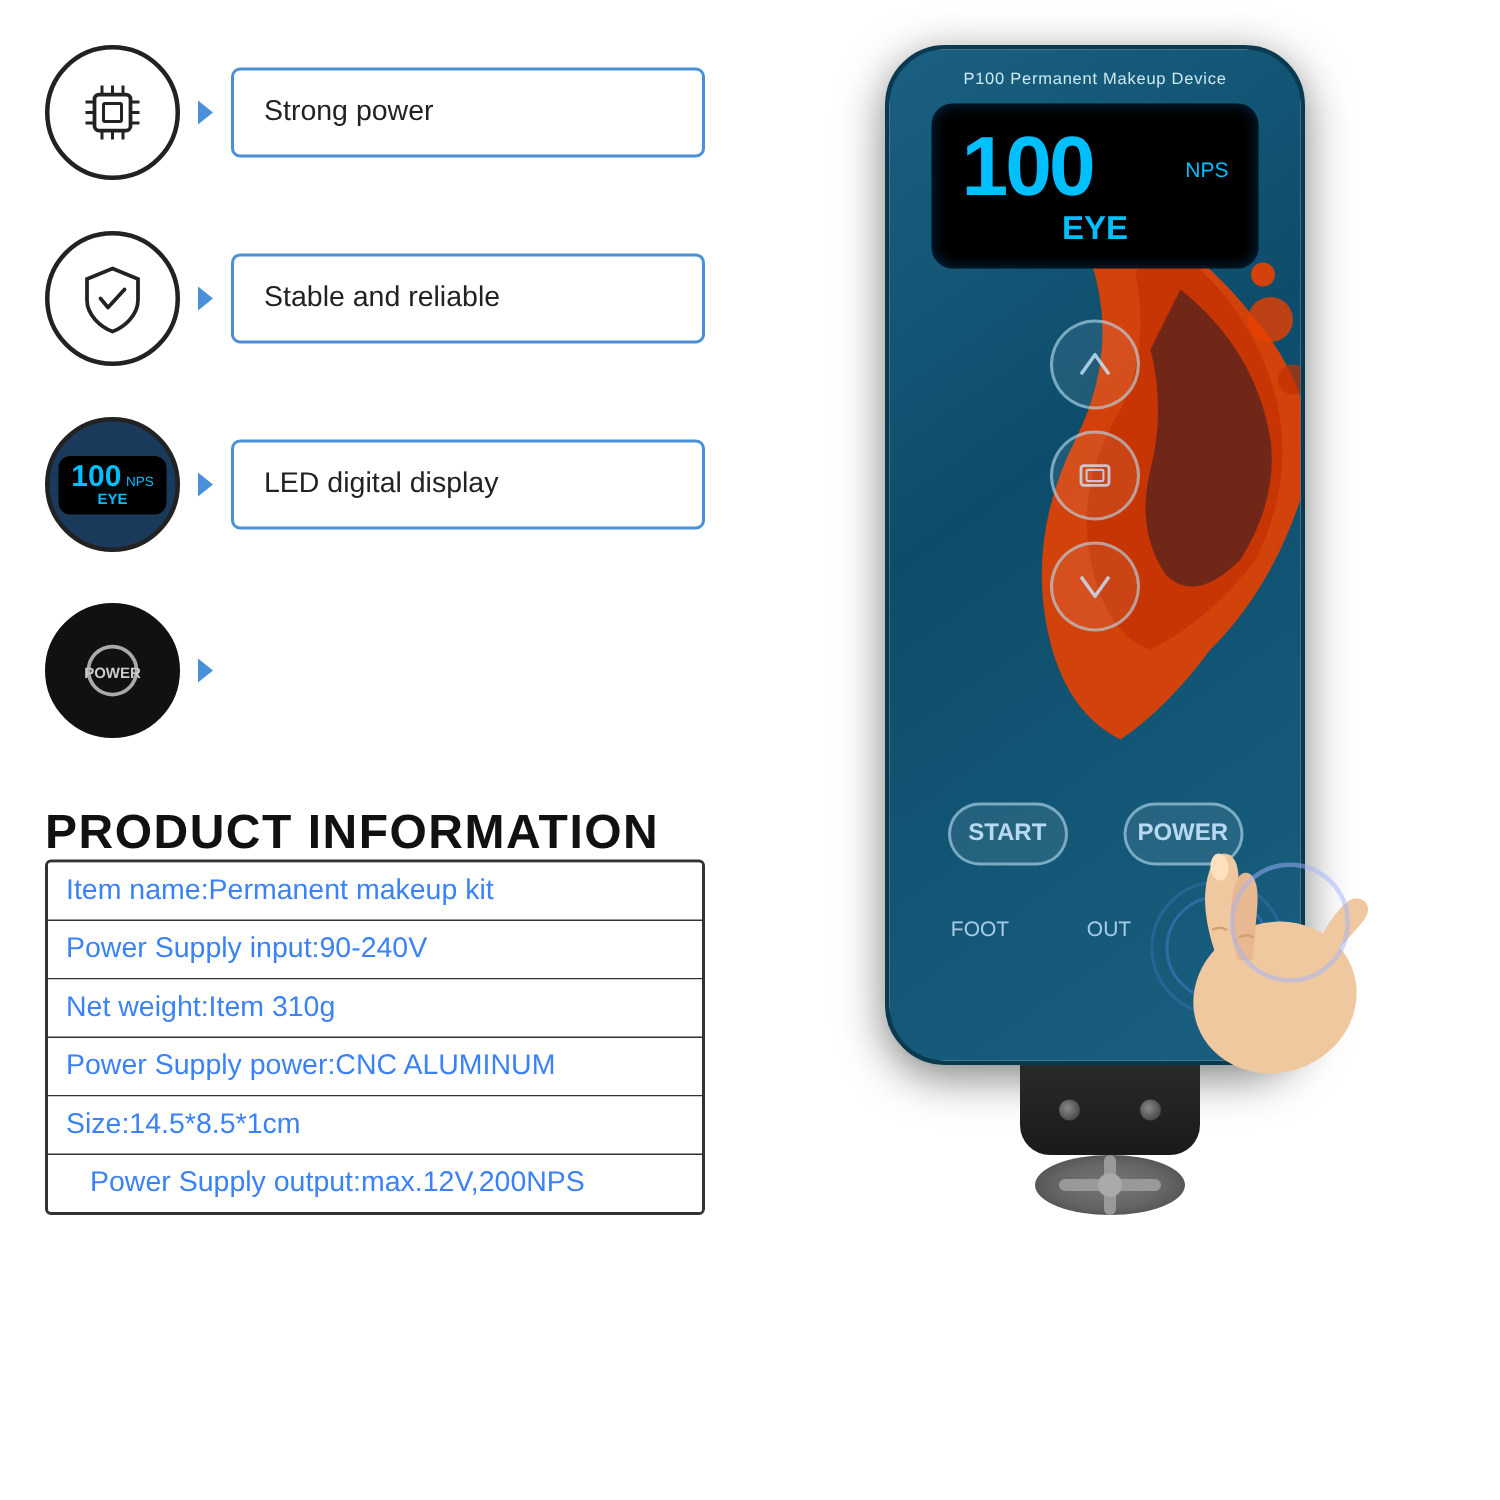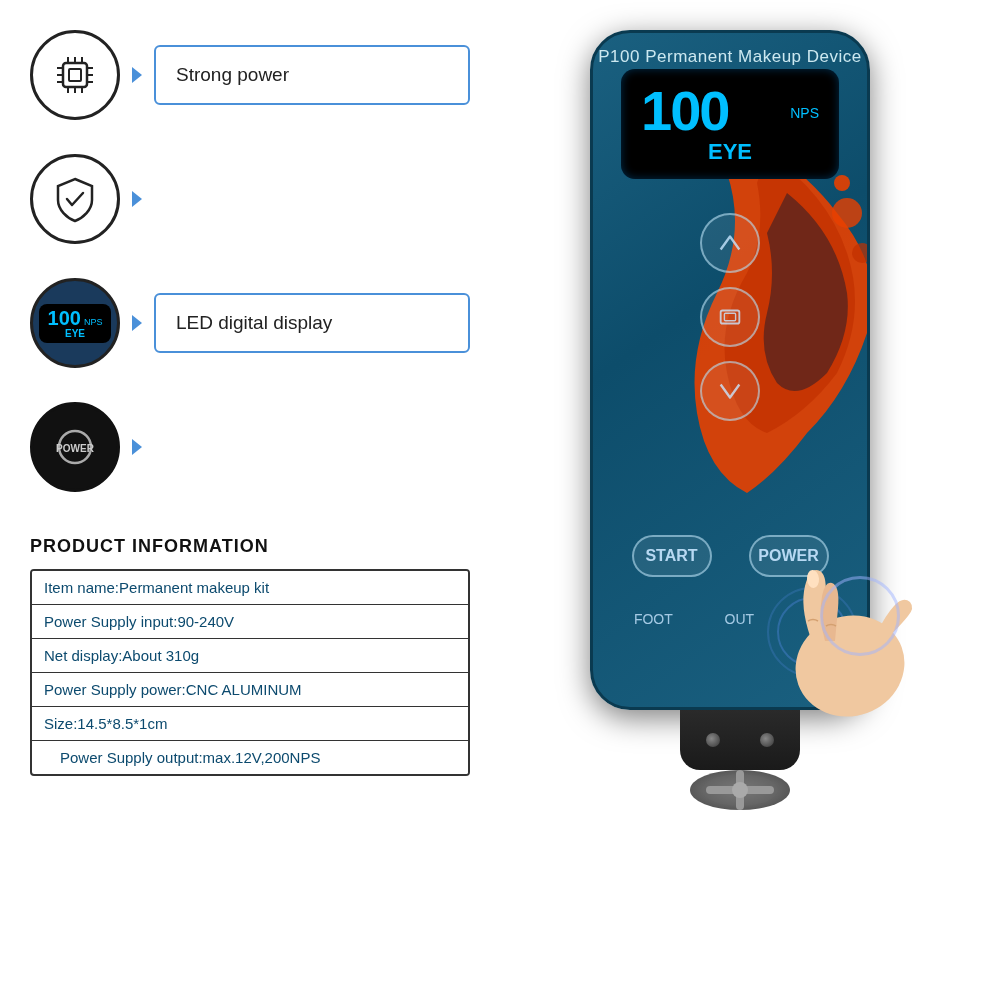--- a/index.html
+++ b/index.html
@@ -114,38 +114,38 @@
       color: #222;
       line-height: 1.3;
     }
 
     
     .product-info {
       margin-top: 10px;
     }
 
     .product-info-title {
-      font-size: 18px;
+      font-size: 32px;
       font-weight: 900;
       color: #111;
-      margin-bottom: 12px;
+      margin-bottom: 0;
       letter-spacing: 1px;
     }
 
     .info-table {
       border: 2px solid #333;
       border-radius: 4px;
       overflow: hidden;
     }
 
     .info-row {
       border-bottom: 1px solid #333;
       padding: 8px 12px;
-      font-size: 15px;
-      color: #0c4a6e;
+      font-size: 19px;
+      color: #3b82f6;
       background: #fff;
     }
 
     .info-row:last-child {
       border-bottom: none;
       margin-left: 16px;
     }
 
     
     .right-panel {
@@ -185,21 +185,21 @@
       z-index: 1;
     }
 
     
     .device-label {
       position: absolute;
       top: 14px;
       left: 0; right: 0;
       text-align: center;
       color: #cce8f0;
-      font-size: 17px;
+      font-size: 11px;
       z-index: 5;
       letter-spacing: 0.5px;
     }
 
     
     .lcd-screen {
       position: absolute;
       top: 36px;
       left: 28px;
       right: 28px;
@@ -411,20 +411,23 @@
   </div>
 
   <div class="feature-row">
     <div class="icon-circle">
       <svg viewBox="0 0 50 50">
         <path d="M25 5 L42 12 L42 26 C42 36 33 44 25 47 C17 44 8 36 8 26 L8 12 Z" fill="none" stroke="#222" stroke-width="2.5"></path>
         <polyline points="17,25 22,31 33,19" fill="none" stroke="#222" stroke-width="2.5" stroke-linecap="round" stroke-linejoin="round"></polyline>
       </svg>
     </div>
     <div class="arrow-right"></div>
+    <div class="feature-text-box">
+      <span class="feature-text">Stable and reliable</span>
+    </div>
   </div>
 
   <div class="feature-row">
     <div class="led-icon-circle">
       <div class="led-mini">
         <div style="display:flex;align-items:baseline;justify-content:center;">
           <span class="led-num">100</span>
           <span class="led-nps" style="margin-left:3px;font-size:9px;">NPS</span>
         </div>
         <div class="led-eye">EYE</div>
@@ -444,21 +447,21 @@
       </svg>
     </div>
     <div class="arrow-right"></div>
   </div>
 
   <div class="product-info">
     <div class="product-info-title">PRODUCT INFORMATION</div>
     <div class="info-table">
       <div class="info-row">Item name:Permanent makeup kit</div>
       <div class="info-row">Power Supply input:90-240V</div>
-      <div class="info-row">Net display:About 310g</div>
+      <div class="info-row">Net weight:Item 310g</div>
       <div class="info-row">Power Supply power:CNC ALUMINUM</div>
       <div class="info-row">Size:14.5*8.5*1cm</div>
       <div class="info-row">Power Supply output:max.12V,200NPS</div>
     </div>
   </div>
 
 </div>
 
 <div class="right-panel">
   <div class="device-wrapper">

